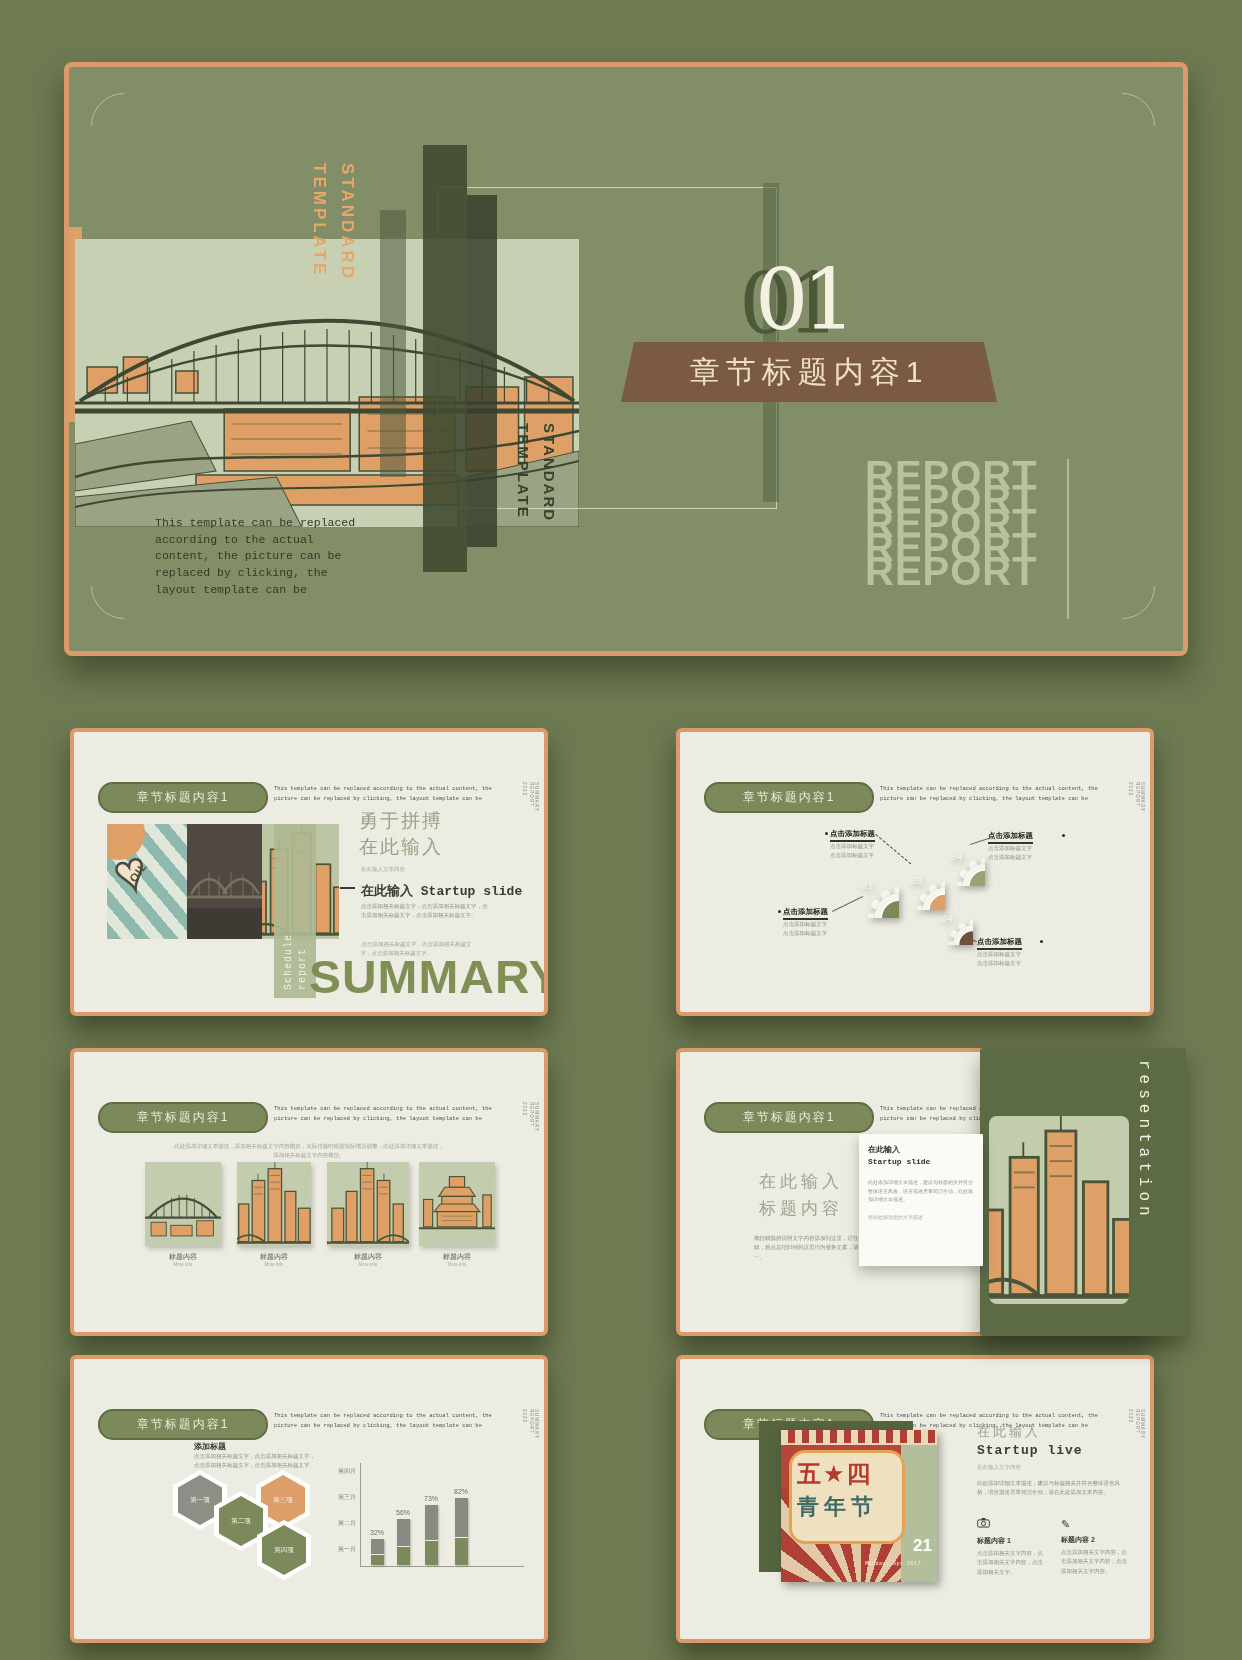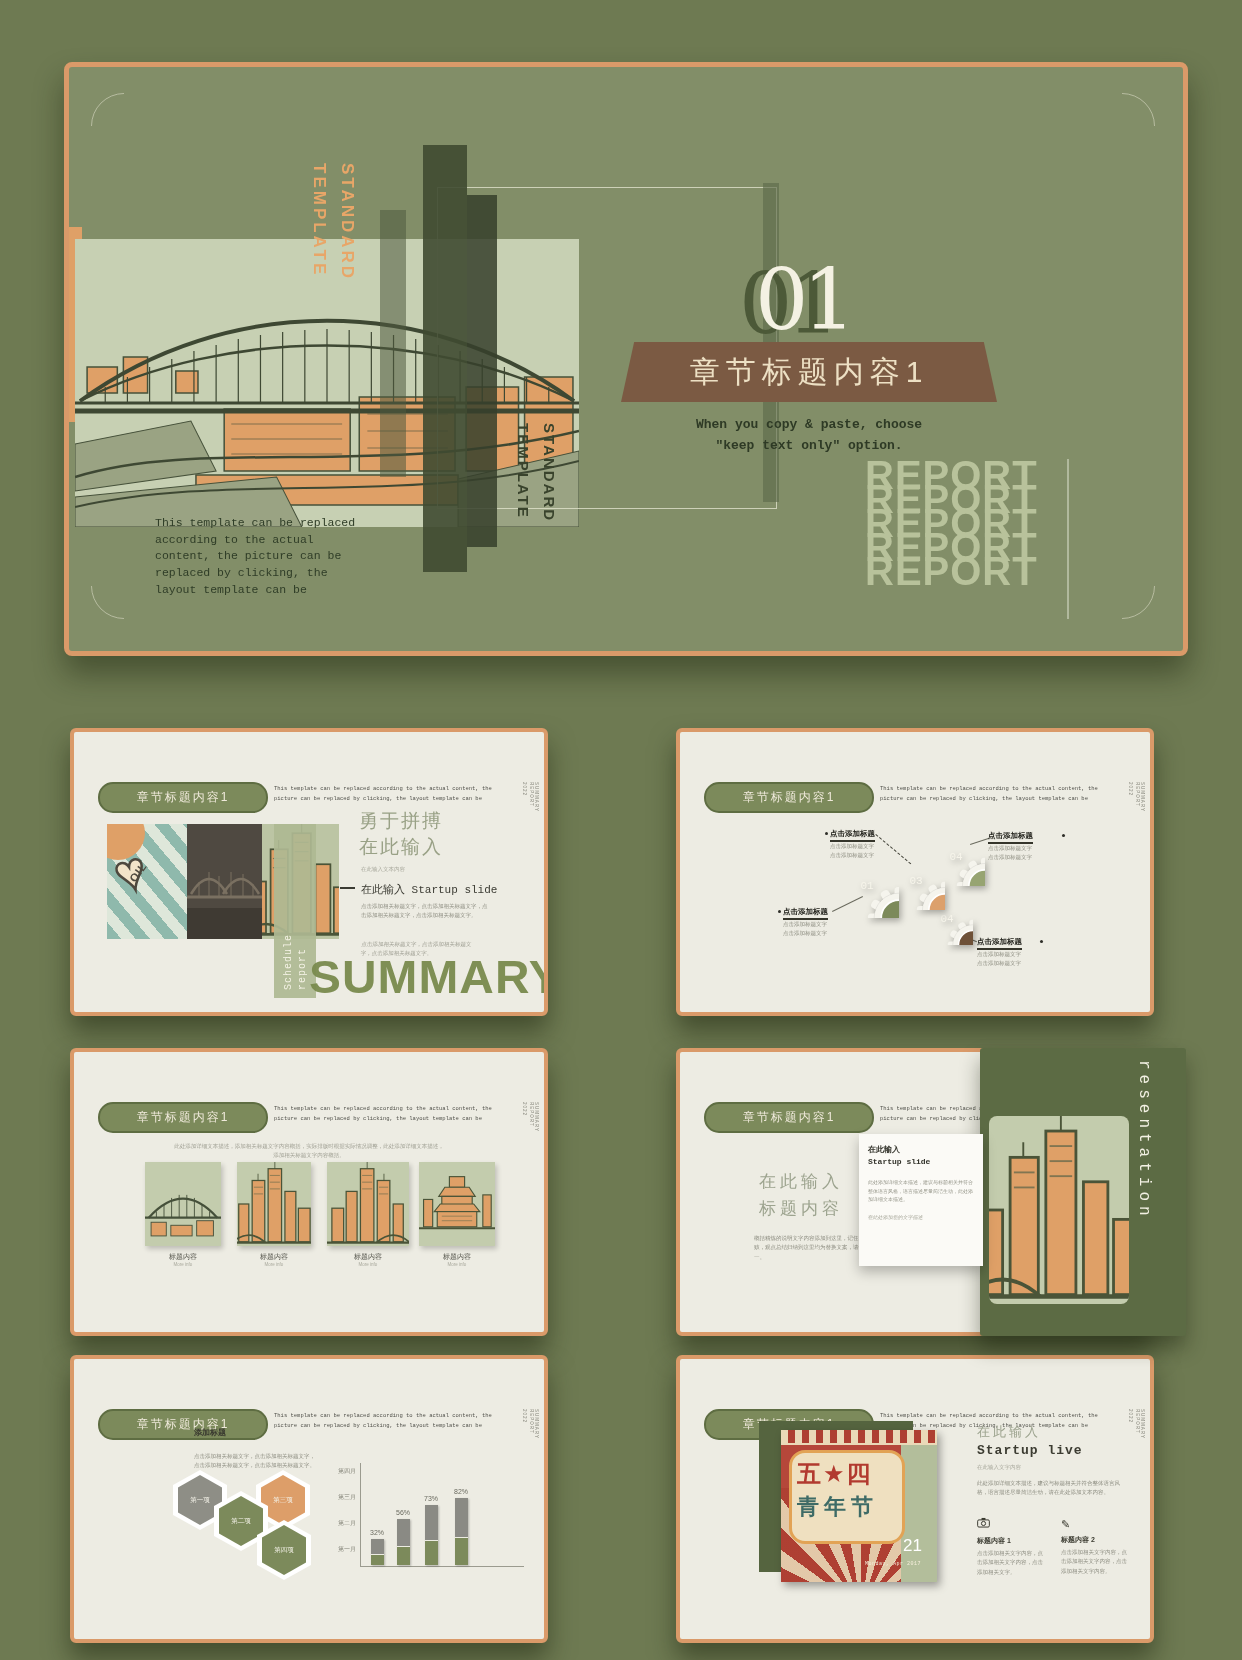--- a/index.html
+++ b/index.html
@@ -206,24 +206,20 @@
     <span class="abs" style="left:0;top:0;font-size:84px;color:#4C5938;letter-spacing:-6px">01</span>
     <span class="abs" style="left:16px;top:-4px;font-size:84px;color:#F4F1E3;letter-spacing:-6px">01</span>
   </div>
 
   <div class="abs" style="left:552px;top:275px;width:376px;height:60px;background:#7B5A43;
               clip-path:polygon(3.5% 0,96.5% 0,100% 100%,0 100%);
               display:flex;align-items:center;justify-content:center">
     <span style="color:#EDE0C4;font-size:30px;letter-spacing:6px">章节标题内容1</span>
   </div>
 
-  <div class="abs mono" style="left:560px;top:348px;width:360px;text-align:center;font-size:13px;font-weight:bold;color:#2E3A25;line-height:1.6">
-    <div>When you copy &amp; paste, choose</div>
-    <div>"keep text only" option.</div>
-  </div>
 
   <div class="abs" style="left:796px;top:396px;">
     <div class="rep">REPORT</div>
     <div class="rep">REPORT</div>
     <div class="rep">REPORT</div>
     <div class="rep">REPORT</div>
     <div class="rep">REPORT</div>
   </div>
 
   <div class="abs mono" style="left:86px;top:448px;width:218px;font-size:11.5px;line-height:1.45;color:#2F3D27">This template can be replaced according to the actual content, the picture can be replaced by clicking, the layout template can be</div>
@@ -278,21 +274,21 @@
     <span class="vup mono" style="font-size:10px;color:#F5F3E6;letter-spacing:1px">Schedule</span>
     <span class="vup mono" style="font-size:10px;color:#F5F3E6;letter-spacing:1px">report</span>
   </div>
 
   <div class="abs" style="left:285px;top:76px;font-size:19px;color:#99A186;letter-spacing:2px;line-height:1.35">
     <div>勇于拼搏</div>
     <div>在此输入</div>
   </div>
   <div class="abs tiny" style="left:287px;top:133px;color:#A8A89C">在此输入文本内容</div>
   <div class="abs" style="left:266px;top:155px;width:15px;height:2px;background:#3B3B33"></div>
-  <div class="abs mono" style="left:287px;top:150px;font-size:11px;font-weight:normal;color:#3B3B33">在此输入 Startup slide</div>
+  <div class="abs mono" style="left:287px;top:150px;font-size:13px;font-weight:bold;color:#3B3B33">在此输入 Startup slide</div>
   <div class="abs tiny" style="left:287px;top:170px;width:128px">点击添加相关标题文字，点击添加相关标题文字，点击添加相关标题文字，点击添加相关标题文字。</div>
   <div class="abs tiny" style="left:287px;top:208px;width:110px;color:#9D9D91;transform:skewX(-6deg)">点击添加相关标题文字，点击添加相关标题文字，点击添加相关标题文字。</div>
 
   <div class="abs" style="left:235px;top:218px;font-size:46px;font-weight:bold;color:rgba(121,138,77,.95);
               letter-spacing:1px;white-space:nowrap;transform:scaleX(1.04);transform-origin:left">SUMMARY</div>
 </div>
 
 <div class="slide clip" style="left:676px;top:728px">
   <div class="pill">
       <span>章节标题内容1</span>
@@ -441,21 +437,21 @@
 <div class="slide clip" style="left:70px;top:1355px">
   <div class="pill">
       <span>章节标题内容1</span>
     </div>
   <div class="note mono">This template can be replaced according to the actual content, the picture can be replaced by clicking, the layout template can be</div>
   <div class="sidemark">
     <span>2022</span>
       <span>SUMMARY REPORT</span>
   </div>
 
-  <div class="abs" style="left:120px;top:68px;font-size:8px;font-weight:bold;color:#3A3A30">添加标题</div>
+  <div class="abs" style="left:120px;top:82px;font-size:8px;font-weight:bold;color:#3A3A30">添加标题</div>
   <div class="abs tiny" style="left:120px;top:93px;width:125px">点击添加相关标题文字，点击添加相关标题文字，点击添加相关标题文字，点击添加相关标题文字。</div>
 
   <div class="abs hex" style="left:99px;top:111px;width:54px;height:60px;background:#FFFFFF;z-index:1;filter:drop-shadow(2px 3px 3px rgba(0,0,0,.3))">
     <div class="hex abs" style="left: 5px; top: 5px; width: 44px; height: 50px; display: flex; align-items: center; justify-content: center; background: rgb(142, 142, 134);">
       <span style="font-size:6.5px;color:#F4F2E8">第一项</span>
     </div>
   </div>
   <div class="abs hex" style="left:140px;top:132px;width:54px;height:60px;background:#FFFFFF;z-index:2;filter:drop-shadow(2px 3px 3px rgba(0,0,0,.3))">
     <div class="hex abs" style="left: 5px; top: 5px; width: 44px; height: 50px; display: flex; align-items: center; justify-content: center; background: rgb(124, 138, 91);">
       <span style="font-size:6.5px;color:#F4F2E8">第二项</span>
@@ -519,21 +515,21 @@
 
   <div class="abs" style="left:79px;top:62px;width:154px;height:151px;background:#55643F"></div>
   <div class="abs clip" style="left:101px;top:71px;width:156px;height:152px;background:#B5473A;box-shadow:3px 4px 8px rgba(0,0,0,.35)">
     <div class="abs" style="left:-20px;top:58px;width:200px;height:100px;
                 background:repeating-conic-gradient(from -90deg at 50% 120%, #AE3F32 0 9deg, #E8D7B5 9deg 18deg);opacity:.9"></div>
     <div class="abs" style="right:0;top:0;width:36px;height:100%;background:#B3BE9B"></div>
     <div class="abs" style="left:0;top:0;width:100%;height:13px;background:repeating-linear-gradient(90deg,#EAD9B8 0 7px,#AE3F32 7px 14px);border-bottom:2px solid #EAD9B8"></div>
     <div class="abs" style="left:8px;top:20px;width:110px;height:88px;background:#EFE0C0;border:3px solid #E2A355;border-radius:16px"></div>
     <div class="abs" style="left:16px;top:28px;font-size:24px;font-weight:bold;color:#B23A2F;letter-spacing:2px">五★四</div>
     <div class="abs" style="left:16px;top:62px;font-size:22px;font-weight:bold;color:#3E6B66;letter-spacing:5px">青年节</div>
-    <div class="abs" style="left:122px;top:106px;font-size:17px;font-weight:normal;color:#FFFFFF">21</div>
+    <div class="abs" style="left:132px;top:106px;font-size:17px;font-weight:bold;color:#FFFFFF">21</div>
     <div class="abs mono" style="left:84px;top:131px;font-size:5px;color:#F6EFDC;letter-spacing:.5px">Monday, Apr 2017</div>
   </div>
 
   <div class="abs" style="left:297px;top:64px;font-size:13px;color:#9CA38E;letter-spacing:3px">在此输入</div>
   <div class="abs mono" style="left:297px;top:84px;font-size:13px;font-weight:bold;color:#3C3C32;letter-spacing:1px">Startup live</div>
   <div class="abs tiny" style="left:297px;top:104px;color:#A8A89C">在此输入文字内容</div>
   <div class="abs tiny" style="left:297px;top:120px;width:150px">此处添加详细文本描述，建议与标题相关并符合整体语言风格，语言描述尽量简洁生动，请在此处添加文本内容。</div>
 
   <div class="abs" style="left:297px;top:155px;width:66px">
     <svg width="13" height="11" viewBox="0 0 20 16">

